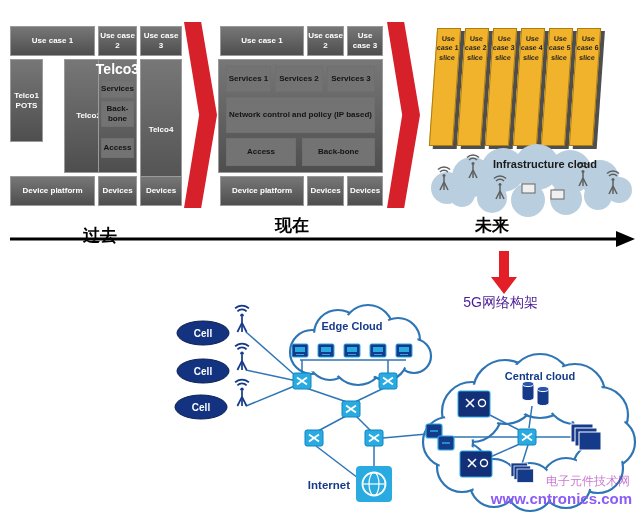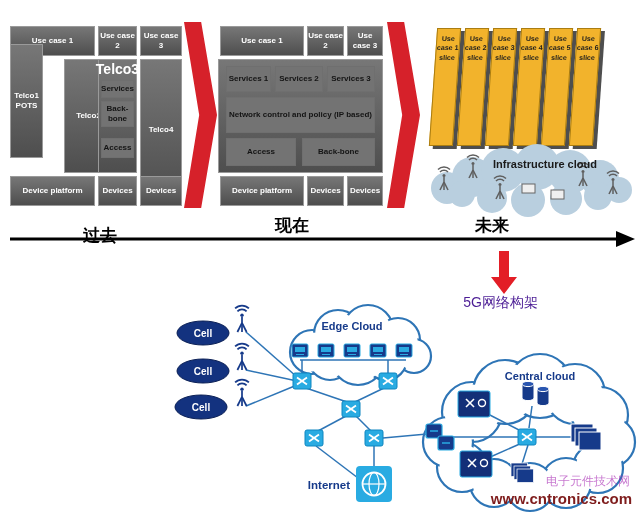--- a/index.html
+++ b/index.html
@@ -15,33 +15,33 @@
   .plain { background:none; border:none; color:#fff; font-weight:bold; font-size:14px; }
   .rarrow { position:absolute; background:#d6212a;
             clip-path:polygon(0 0,52% 0,100% 50%,52% 100%,0 100%,46% 50%); }
   .slice { position:absolute; width:24px; height:118px; background:#f2b32c;
            border:1px solid #aa7d12; box-shadow:4px 3px 0 #4e4e4e;
            transform:skewX(-4deg); font-size:7px; font-weight:bold; color:#1c1c1c;
            text-align:center; padding-top:5px; line-height:1.35; }
   .tl-label { position:absolute; font-size:17px; font-weight:bold; color:#000; text-align:center; }
   .g5-title { position:absolute; font-size:14px; font-weight:normal; color:#4c1d95; text-align:right; }
   .wm-faint { position:absolute; font-size:12px; color:#a21caf; opacity:.6; }
-  .wm-green { position:absolute; font-size:15px; font-weight:bold; color:#7f1d1d; }
+  .wm-green { position:absolute; font-size:15px; font-weight:bold; color:#8b5cf6; }
   svg.overlay { position:absolute; left:0; top:0; z-index:2; }
   .z3 { z-index:3; }
 </style>
 </head>
 <body>
 
 <div class="canvas">
 
   <div class="blk dark" style="left:10px;top:26px;width:85px;height:30px">Use case 1</div>
   <div class="blk dark" style="left:98px;top:26px;width:39px;height:30px">Use case 2</div>
   <div class="blk dark" style="left:140px;top:26px;width:42px;height:30px">Use case 3</div>
-  <div class="blk dark" style="left:10px;top:44px;width:33px;height:114px">Telco1 POTS</div>
+  <div class="blk dark" style="left:10px;top:59px;width:33px;height:83px">Telco1 POTS</div>
   <div class="blk dark" style="left:64px;top:59px;width:49px;height:114px">Telco2</div>
   <div class="blk dark" style="left:98px;top:59px;width:39px;height:114px"></div>
   <div class="blk plain" style="left:98px;top:61px;width:39px;height:16px">Telco3</div>
   <div class="blk light" style="left:101px;top:80px;width:33px;height:18px">Services</div>
   <div class="blk light" style="left:101px;top:101px;width:33px;height:26px">Back-bone</div>
   <div class="blk light" style="left:101px;top:138px;width:33px;height:20px">Access</div>
   <div class="blk dark" style="left:140px;top:59px;width:42px;height:141px">Telco4</div>
   <div class="blk dark" style="left:10px;top:176px;width:85px;height:30px">Device platform</div>
   <div class="blk dark" style="left:98px;top:176px;width:39px;height:30px">Devices</div>
   <div class="blk dark" style="left:140px;top:176px;width:42px;height:30px">Devices</div>

